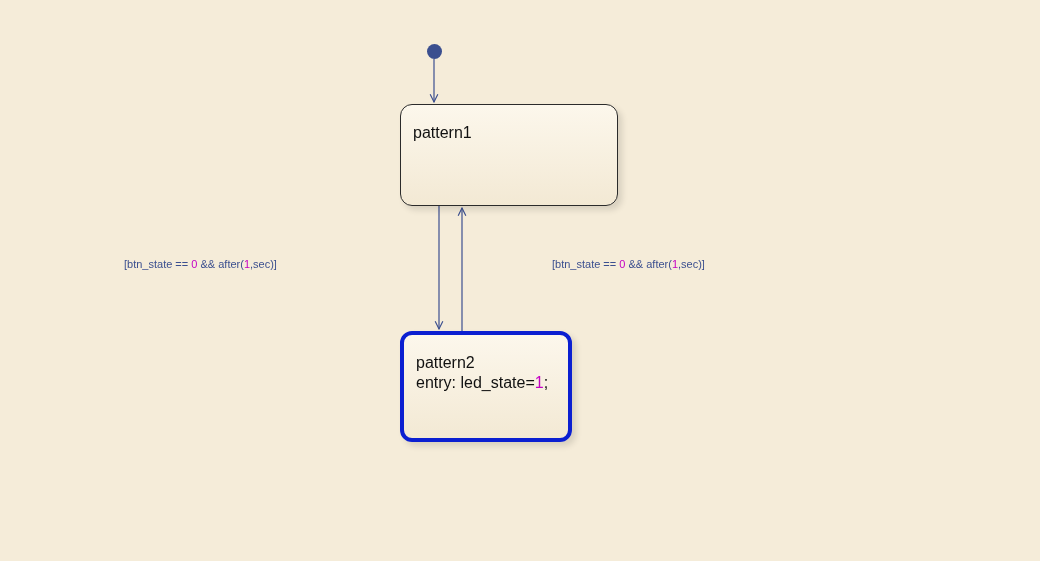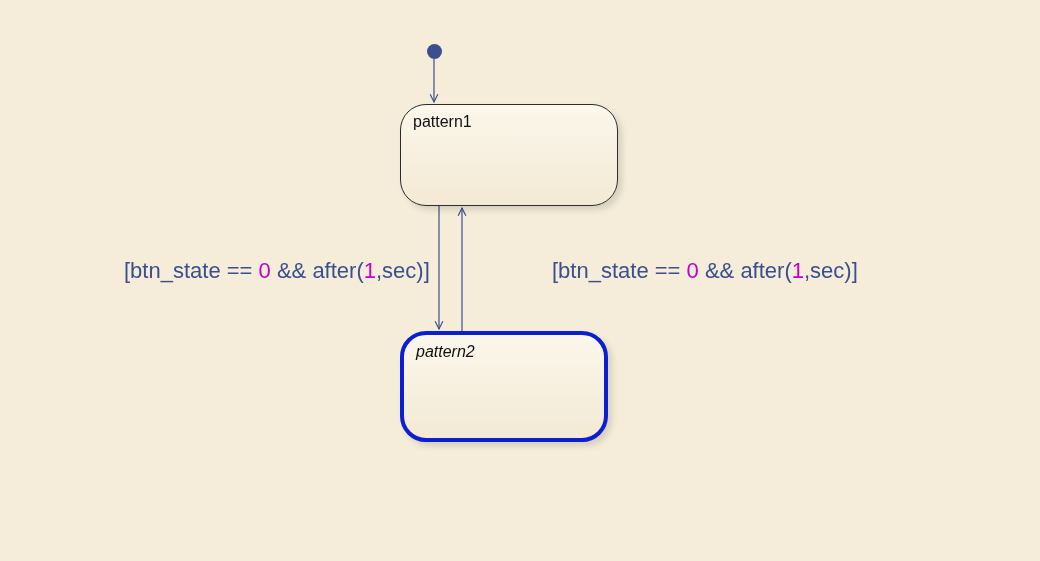--- a/index.html
+++ b/index.html
@@ -22,56 +22,55 @@
     width: 15px;
     height: 15px;
     border-radius: 50%;
     background: #3b4f8f;
     left: 427px;
     top: 44px;
   }
   .state {
     position: absolute;
     box-sizing: border-box;
-    border-radius: 26px;
+    border-radius: 12px;
     background: linear-gradient(#fcf7ec, #f3e9d4);
-    padding: 8px 12px;
+    padding: 19px 12px;
     box-shadow: 4px 4px 6px rgba(0,0,0,0.12);
   }
   .state.inactive {
     border: 1.5px solid #2b2b2b;
     left: 400px;
     top: 104px;
     width: 218px;
     height: 102px;
   }
   .state.active {
     border: 4px solid #0b1fd1;
     left: 400px;
     top: 331px;
-    width: 208px;
+    width: 172px;
     height: 111px;
-    font-style: italic;
   }
   .state .name {
     color: #111;
     margin-bottom: 2px;
   }
   .state .entry {
     color: #111;
     white-space: nowrap;
   }
   .lit-num { color: #c400c4; }
   .kw-and { color: #3b4f8f; }
   .kw-after { color: #3b4f8f; }
   .kw-sec { color: #3b4f8f; }
   .guard {
     position: absolute;
     color: #3b4f8f;
-    font-size: 22px;
+    font-size: 11px;
     white-space: nowrap;
   }
   .guard.left { left: 124px; top: 258px; }
   .guard.right { left: 552px; top: 258px; }
   svg.wires {
     position: absolute;
     left: 0; top: 0;
     width: 1040px;
     height: 561px;
     pointer-events: none;
@@ -101,20 +100,23 @@
 
     <line x1="462" y1="331" x2="462" y2="208" stroke="#3b4f8f" stroke-width="1.2" marker-end="url(#arrow2)"></line>
   </svg>
 
   <div class="state inactive">
     <div class="name">pattern1</div>
   </div>
 
   <div class="state active">
     <div class="name">pattern2</div>
+    <div class="entry">
+      <span>entry: led_state=</span><span class="lit-num">1</span><span>;</span>
+    </div>
   </div>
 
   <div class="guard left">
     <span>[btn_state == </span><span class="lit-num">0</span><span class="kw-and"> &amp;&amp; </span><span class="kw-after">after</span><span>(</span><span class="lit-num">1</span><span>,</span><span class="kw-sec">sec</span><span>)]</span>
   </div>
 
   <div class="guard right">
     <span>[btn_state == </span><span class="lit-num">0</span><span class="kw-and"> &amp;&amp; </span><span class="kw-after">after</span><span>(</span><span class="lit-num">1</span><span>,</span><span class="kw-sec">sec</span><span>)]</span>
   </div>
 

